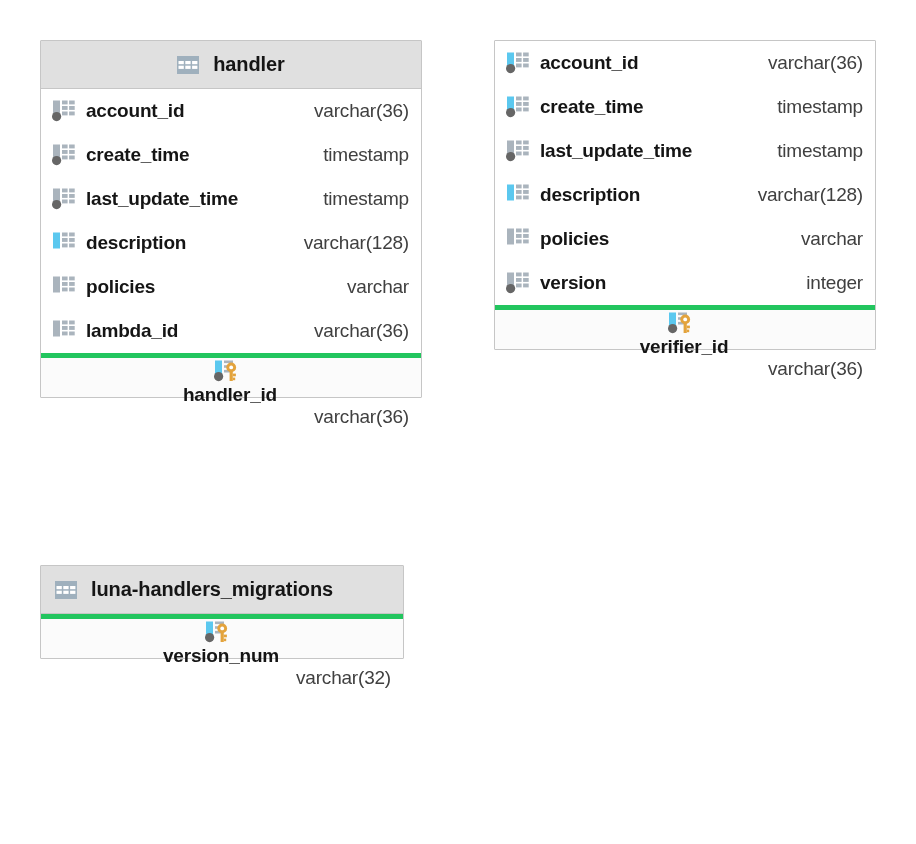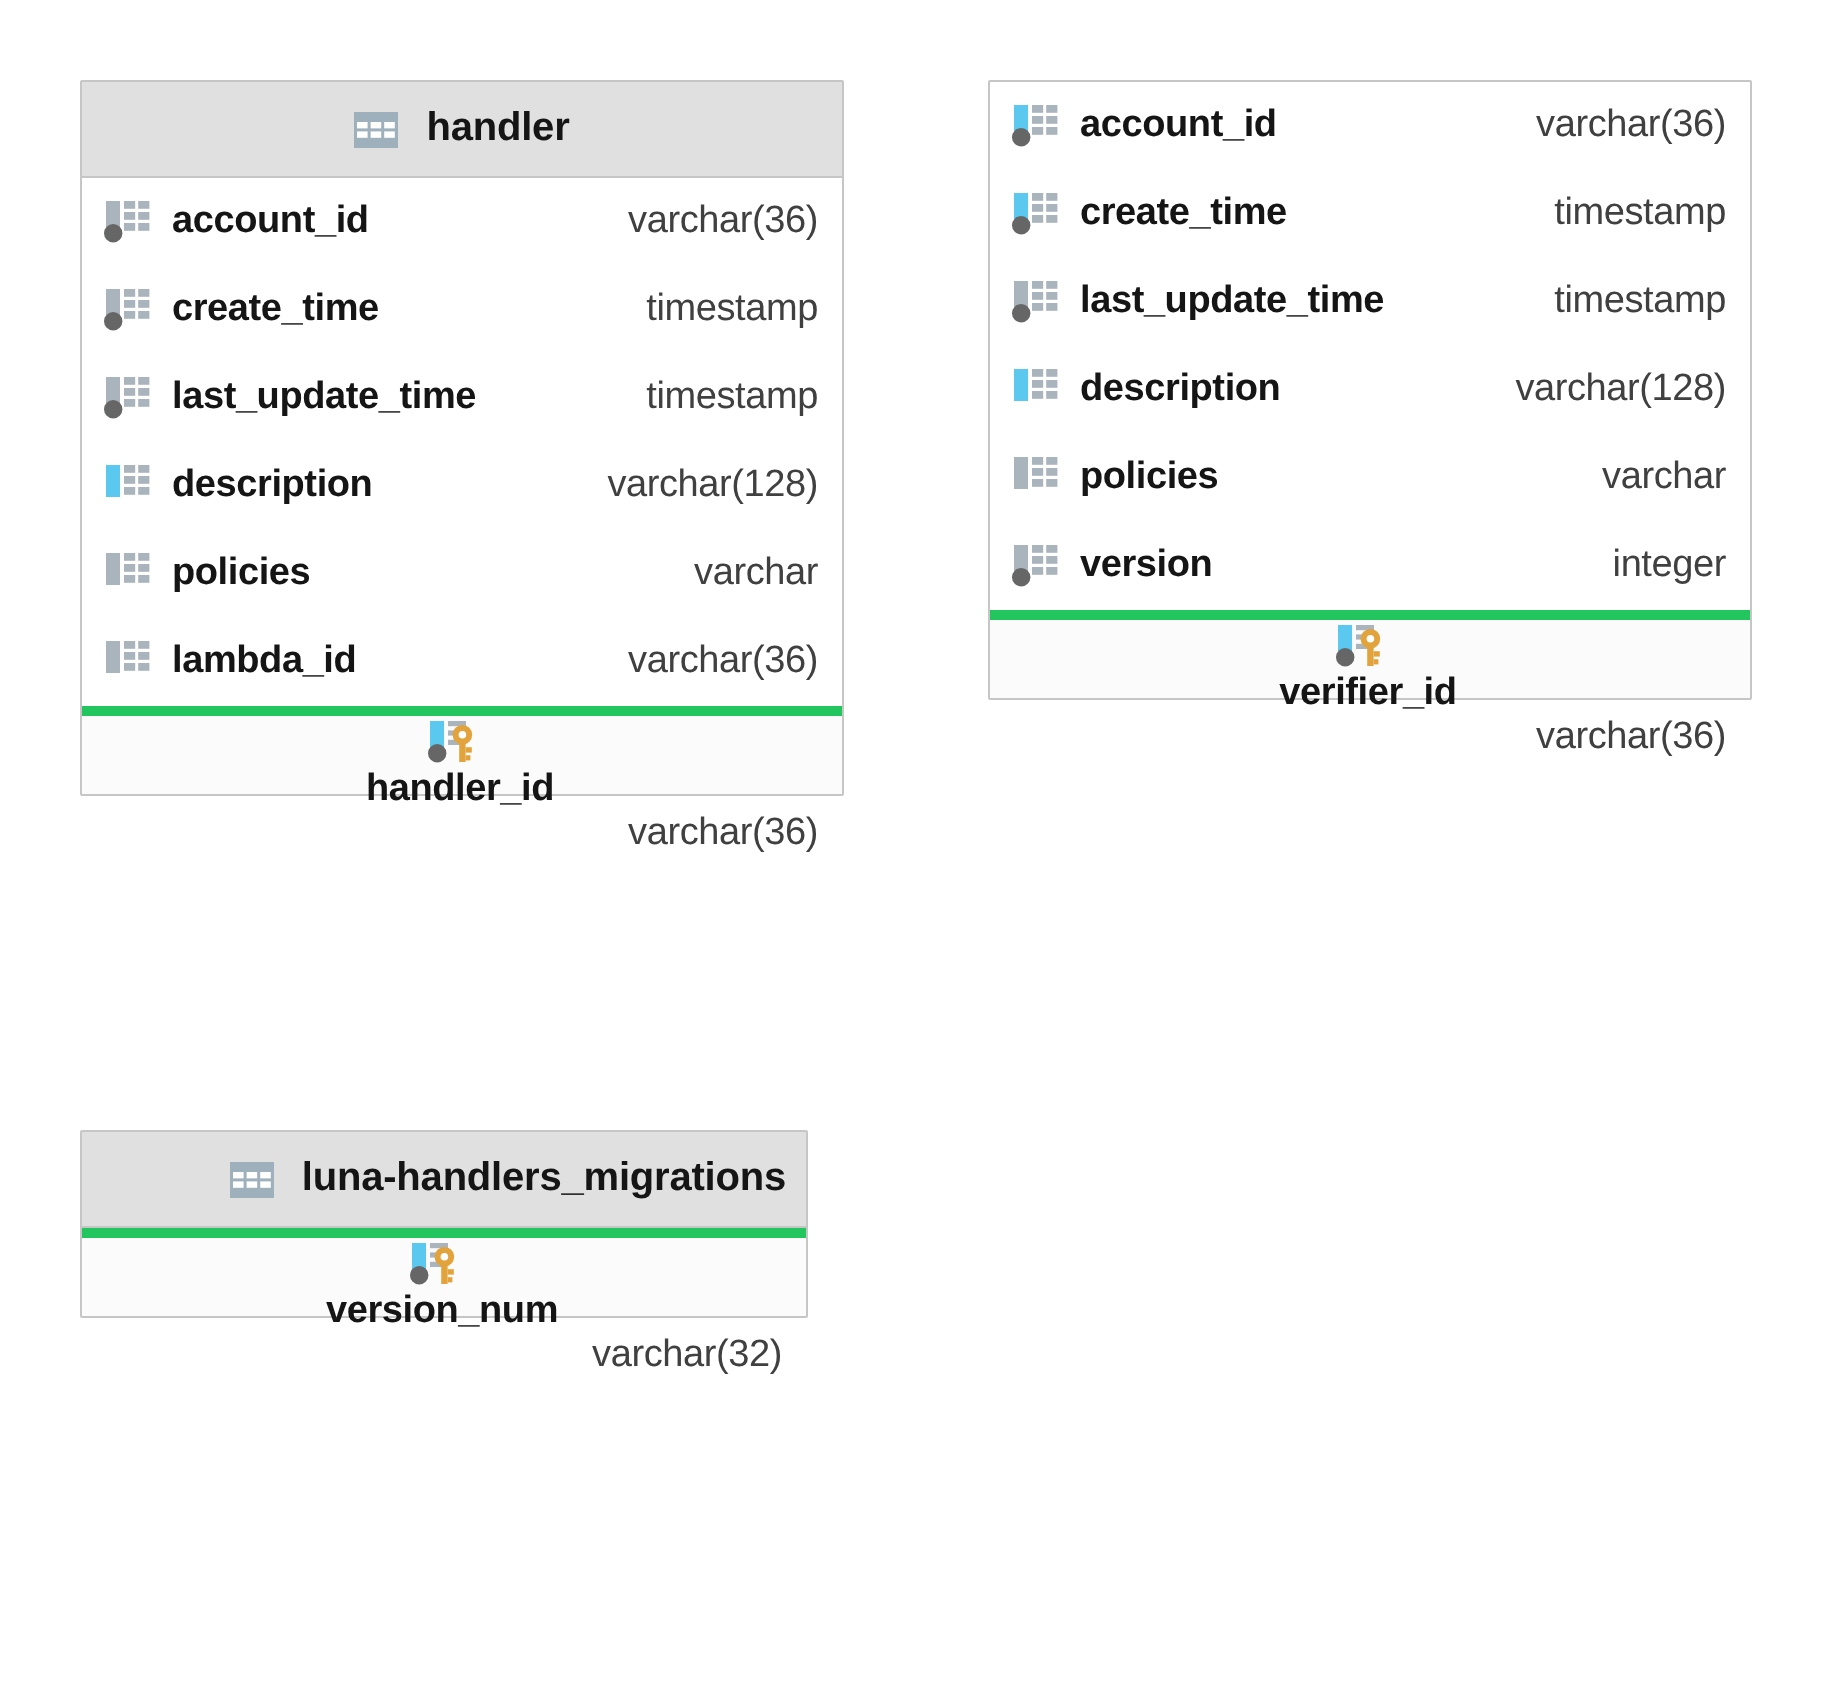--- a/index.html
+++ b/index.html
@@ -24,21 +24,21 @@
   .card-header{
     background:#e0e0e0;
     border-bottom:1px solid #c6c6c6;
     height:48px;
     display:flex;
     align-items:center;
     box-sizing:border-box;
     padding:0 10px;
   }
   .card-header.center{justify-content:center;}
-  .card-header.left{justify-content:flex-end;padding-left:14px;}
+  .card-header.left{justify-content:flex-start;padding-left:14px;}
   .tbl-icon{
     width:22px;height:18px;
     flex:0 0 auto;
     margin-right:14px;
     display:block;
   }
   .card-title{
     font-size:20px;
     font-weight:bold;
     color:#151515;

